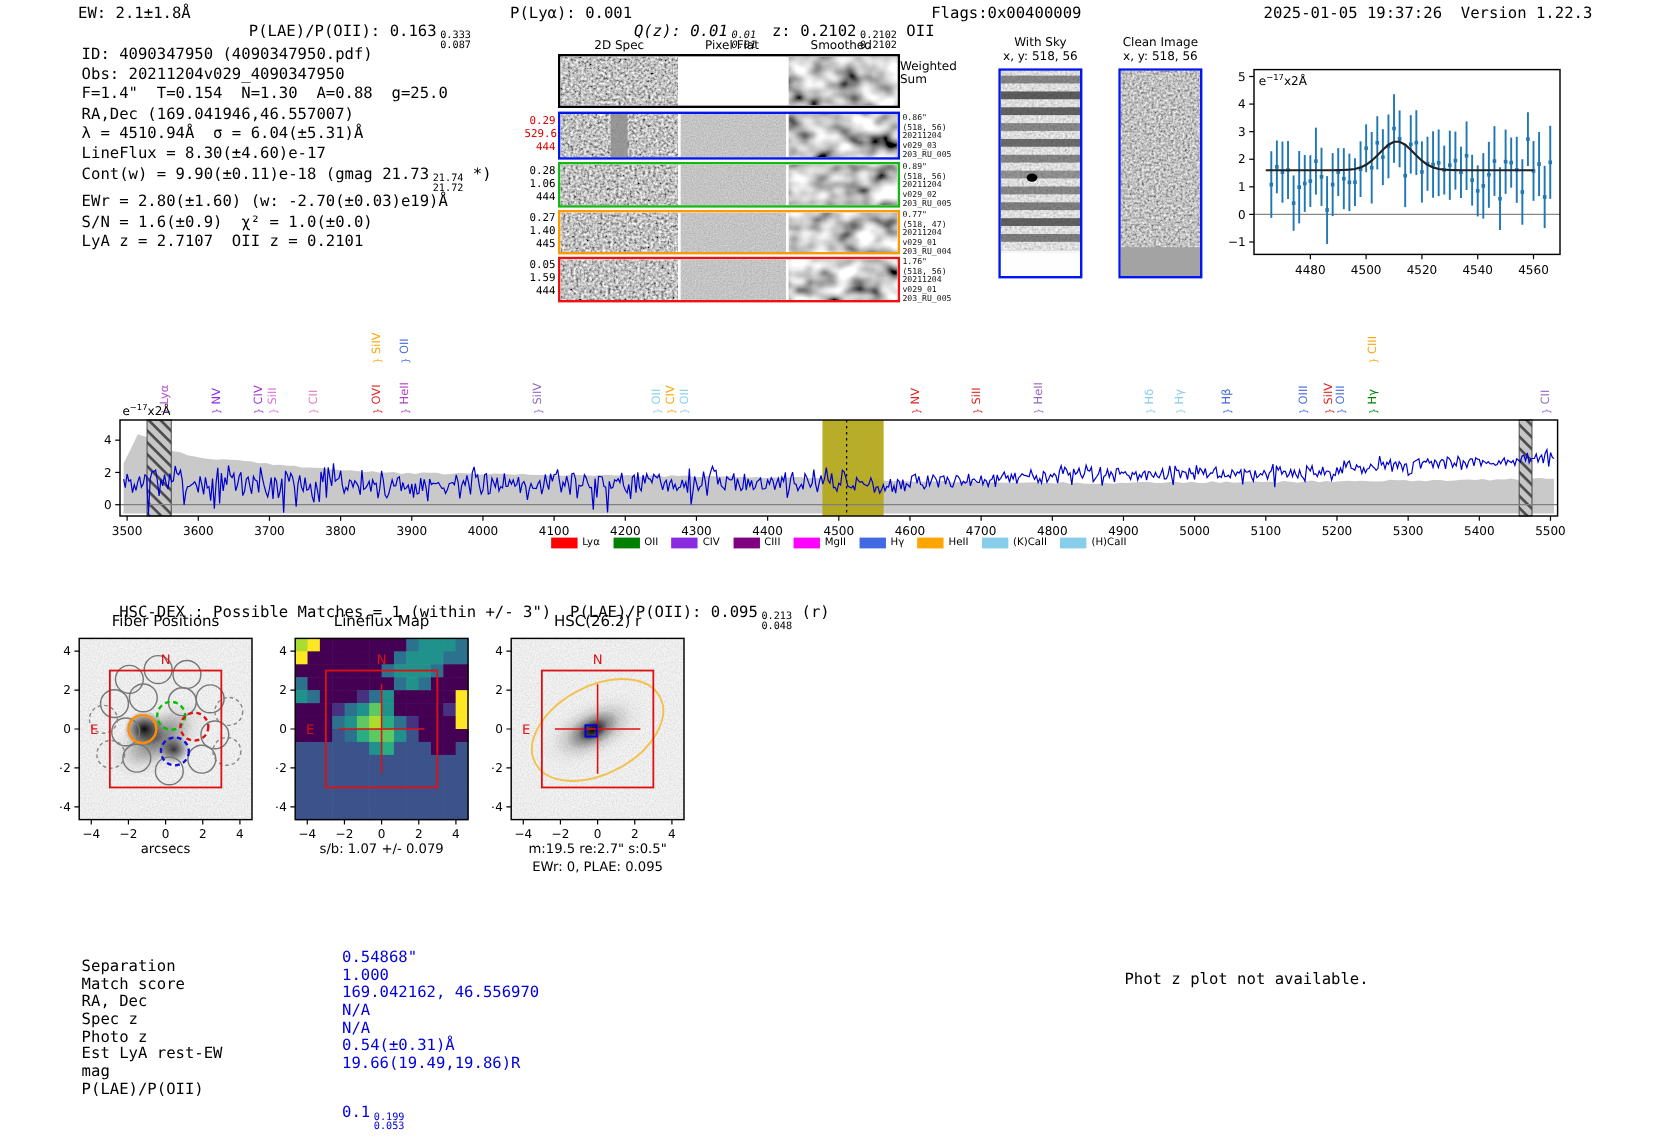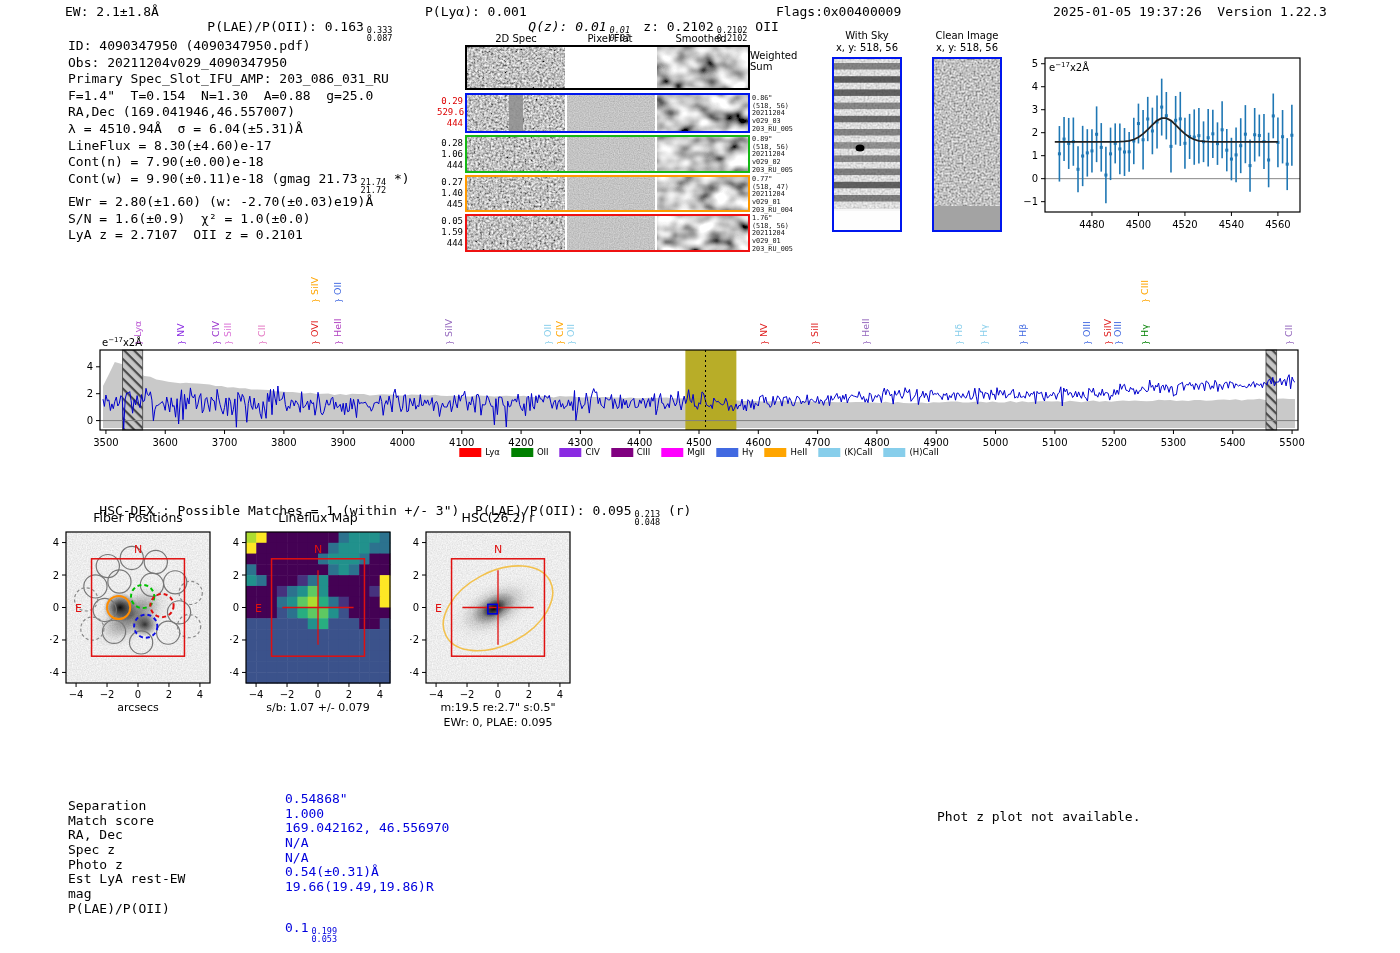--- a/index.html
+++ b/index.html
@@ -230,26 +230,24 @@
   </div>
   <div class="abs hdr" style="left:612px;top:4px;">
     <span>z: 0.2102</span><span class="frac"><span>0.2102</span><span>0.2102</span></span><span> OII</span>
   </div>
   <div class="abs hdr" style="left:776px;top:4px;">Flags:0x00400009</div>
   <div class="abs hdr" style="left:1053px;top:4px;">2025-01-05 19:37:26  Version 1.22.3</div>
 
   <div class="abs" style="left:68px;top:38px;">
     <div class="mono13">ID: 4090347950 (4090347950.pdf)</div>
     <div class="mono13">Obs: 20211204v029_4090347950</div>
-    <div class="mono13">Primary Spec_Slot_IFU_AMP: 203_086_031_RU</div>
     <div class="mono13">F=1.4"  T=0.154  N=1.30  A=0.88  g=25.0</div>
     <div class="mono13">RA,Dec (169.041946,46.557007)</div>
     <div class="mono13">λ = 4510.94Å  σ = 6.04(±5.31)Å</div>
     <div class="mono13">LineFlux = 8.30(±4.60)e-17</div>
-    <div class="mono13">Cont(n) = 7.90(±0.00)e-18</div>
     <div class="mono13"><span>Cont(w) = 9.90(±0.11)e-18 (gmag 21.73</span><span class="frac"><span>21.74</span><span>21.72</span></span><span> *)</span></div>
     <div class="mono13">EWr = 2.80(±1.60) (w: -2.70(±0.03)e19)Å</div>
     <div class="mono13">S/N = 1.6(±0.9)  χ² = 1.0(±0.0)</div>
     <div class="mono13">LyA z = 2.7107  OII z = 0.2101</div>
   </div>
 
   <div class="abs sans ctitle" style="left:516px;top:33px;">2D Spec</div>
   <div class="abs sans ctitle" style="left:610px;top:33px;">Pixel Flat</div>
   <div class="abs sans ctitle" style="left:701px;top:33px;">Smoothed</div>
 

